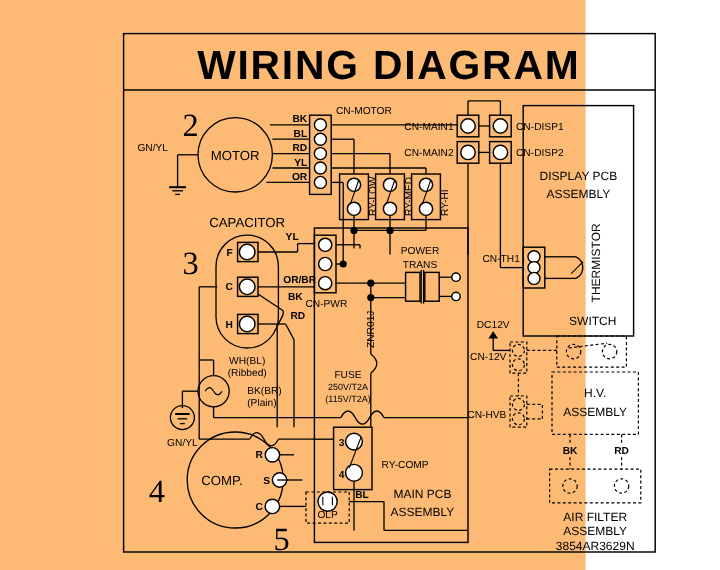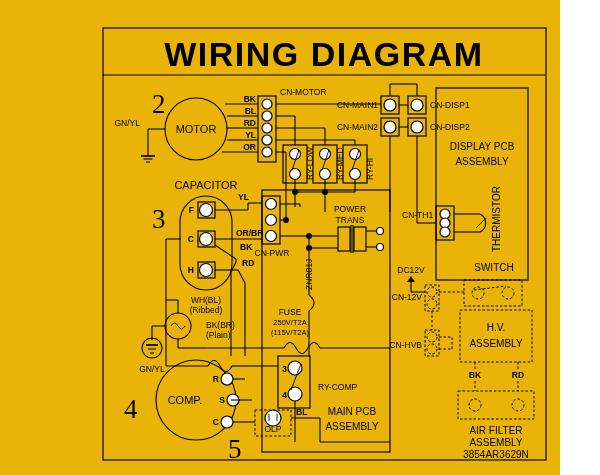--- a/index.html
+++ b/index.html
@@ -1,18 +1,18 @@
 <!DOCTYPE html>
 <html><head>
 <meta charset="utf-8">
 <style>
   html,body{margin:0;padding:0;background:#fff;}
   body{width:600px;height:475px;overflow:hidden;
        font-family:"Liberation Sans",sans-serif;}
-  #stage{position:relative;width:560px;height:475px;background:#eab308;}
+  #stage{position:relative;width:488px;height:475px;background:#fdba74;}
   svg{position:absolute;left:0;top:0;}
   text{font-family:"Liberation Sans",sans-serif;fill:#000;}
   .ttl{font-size:34px;font-weight:bold;letter-spacing:1.5px;}
   .lbl{font-size:8.5px;}
   .lbl-b{font-size:8.5px;font-weight:bold;}
   .big{font-size:11px;}
   .mid{font-size:10px;}
   .sm{font-size:7.5px;}
   .callout{font-size:27px;font-family:"Liberation Serif",serif;}
   .ln{stroke:#000;stroke-width:1.1;fill:none;}

